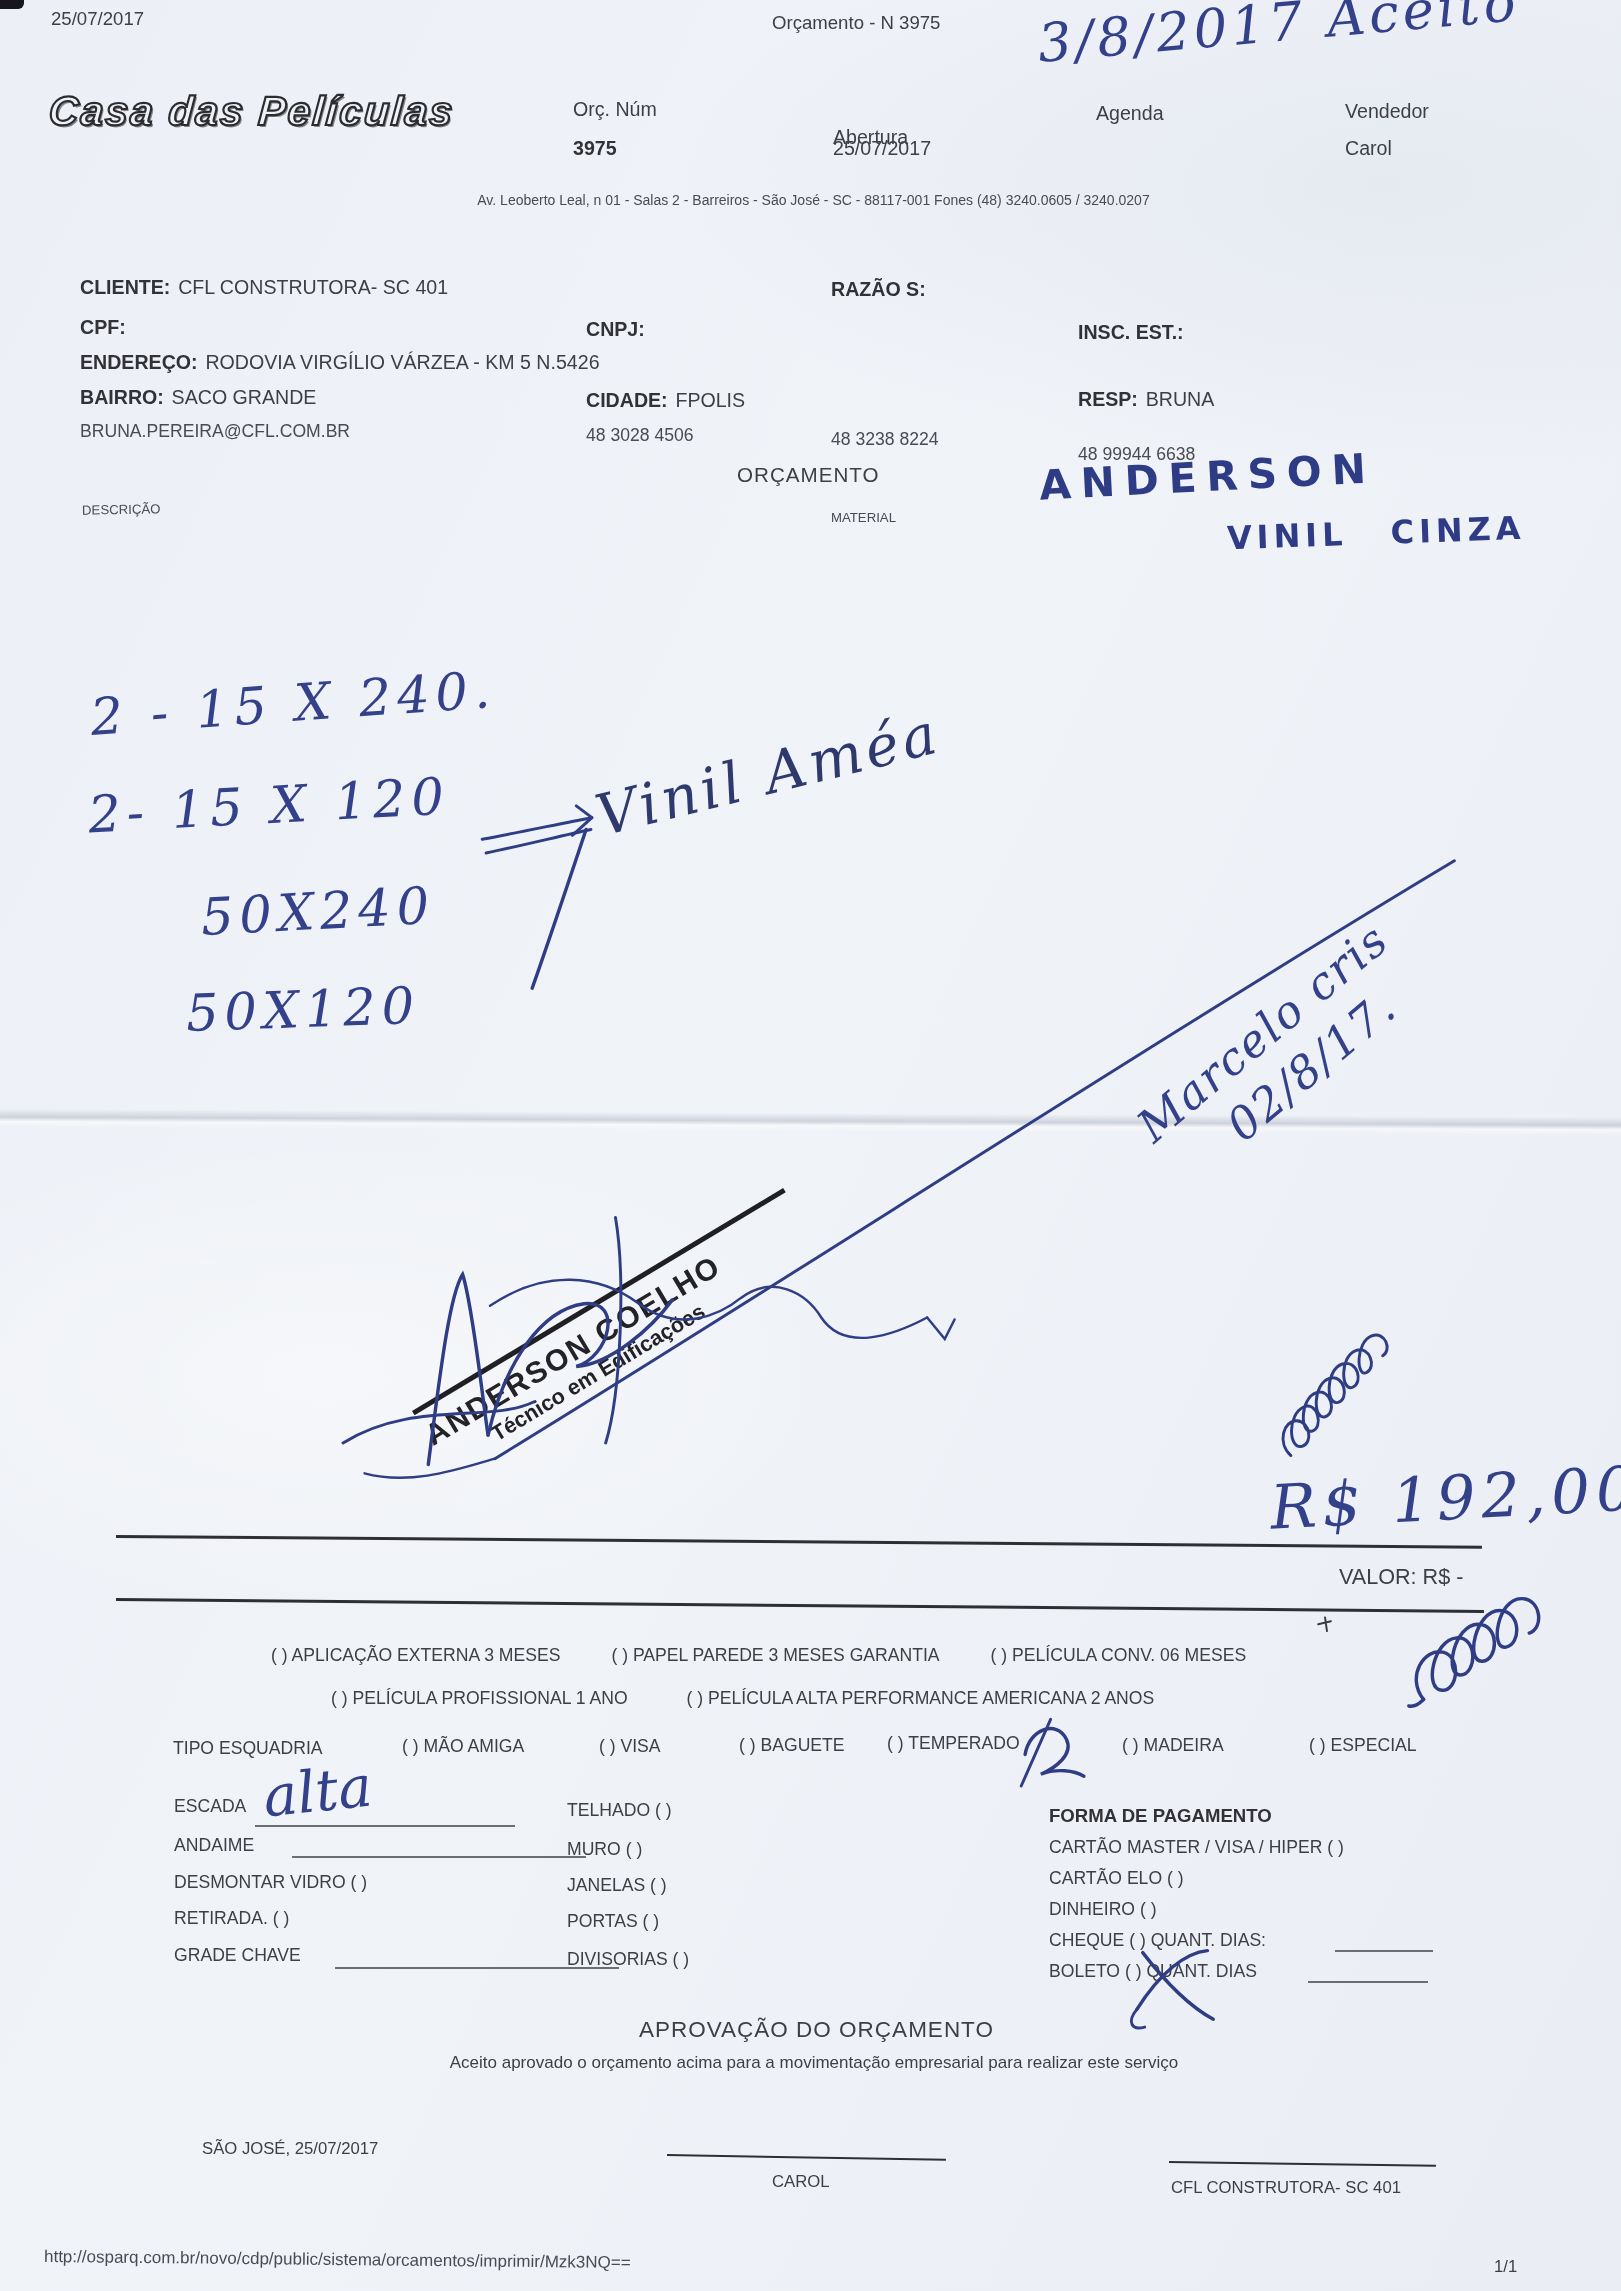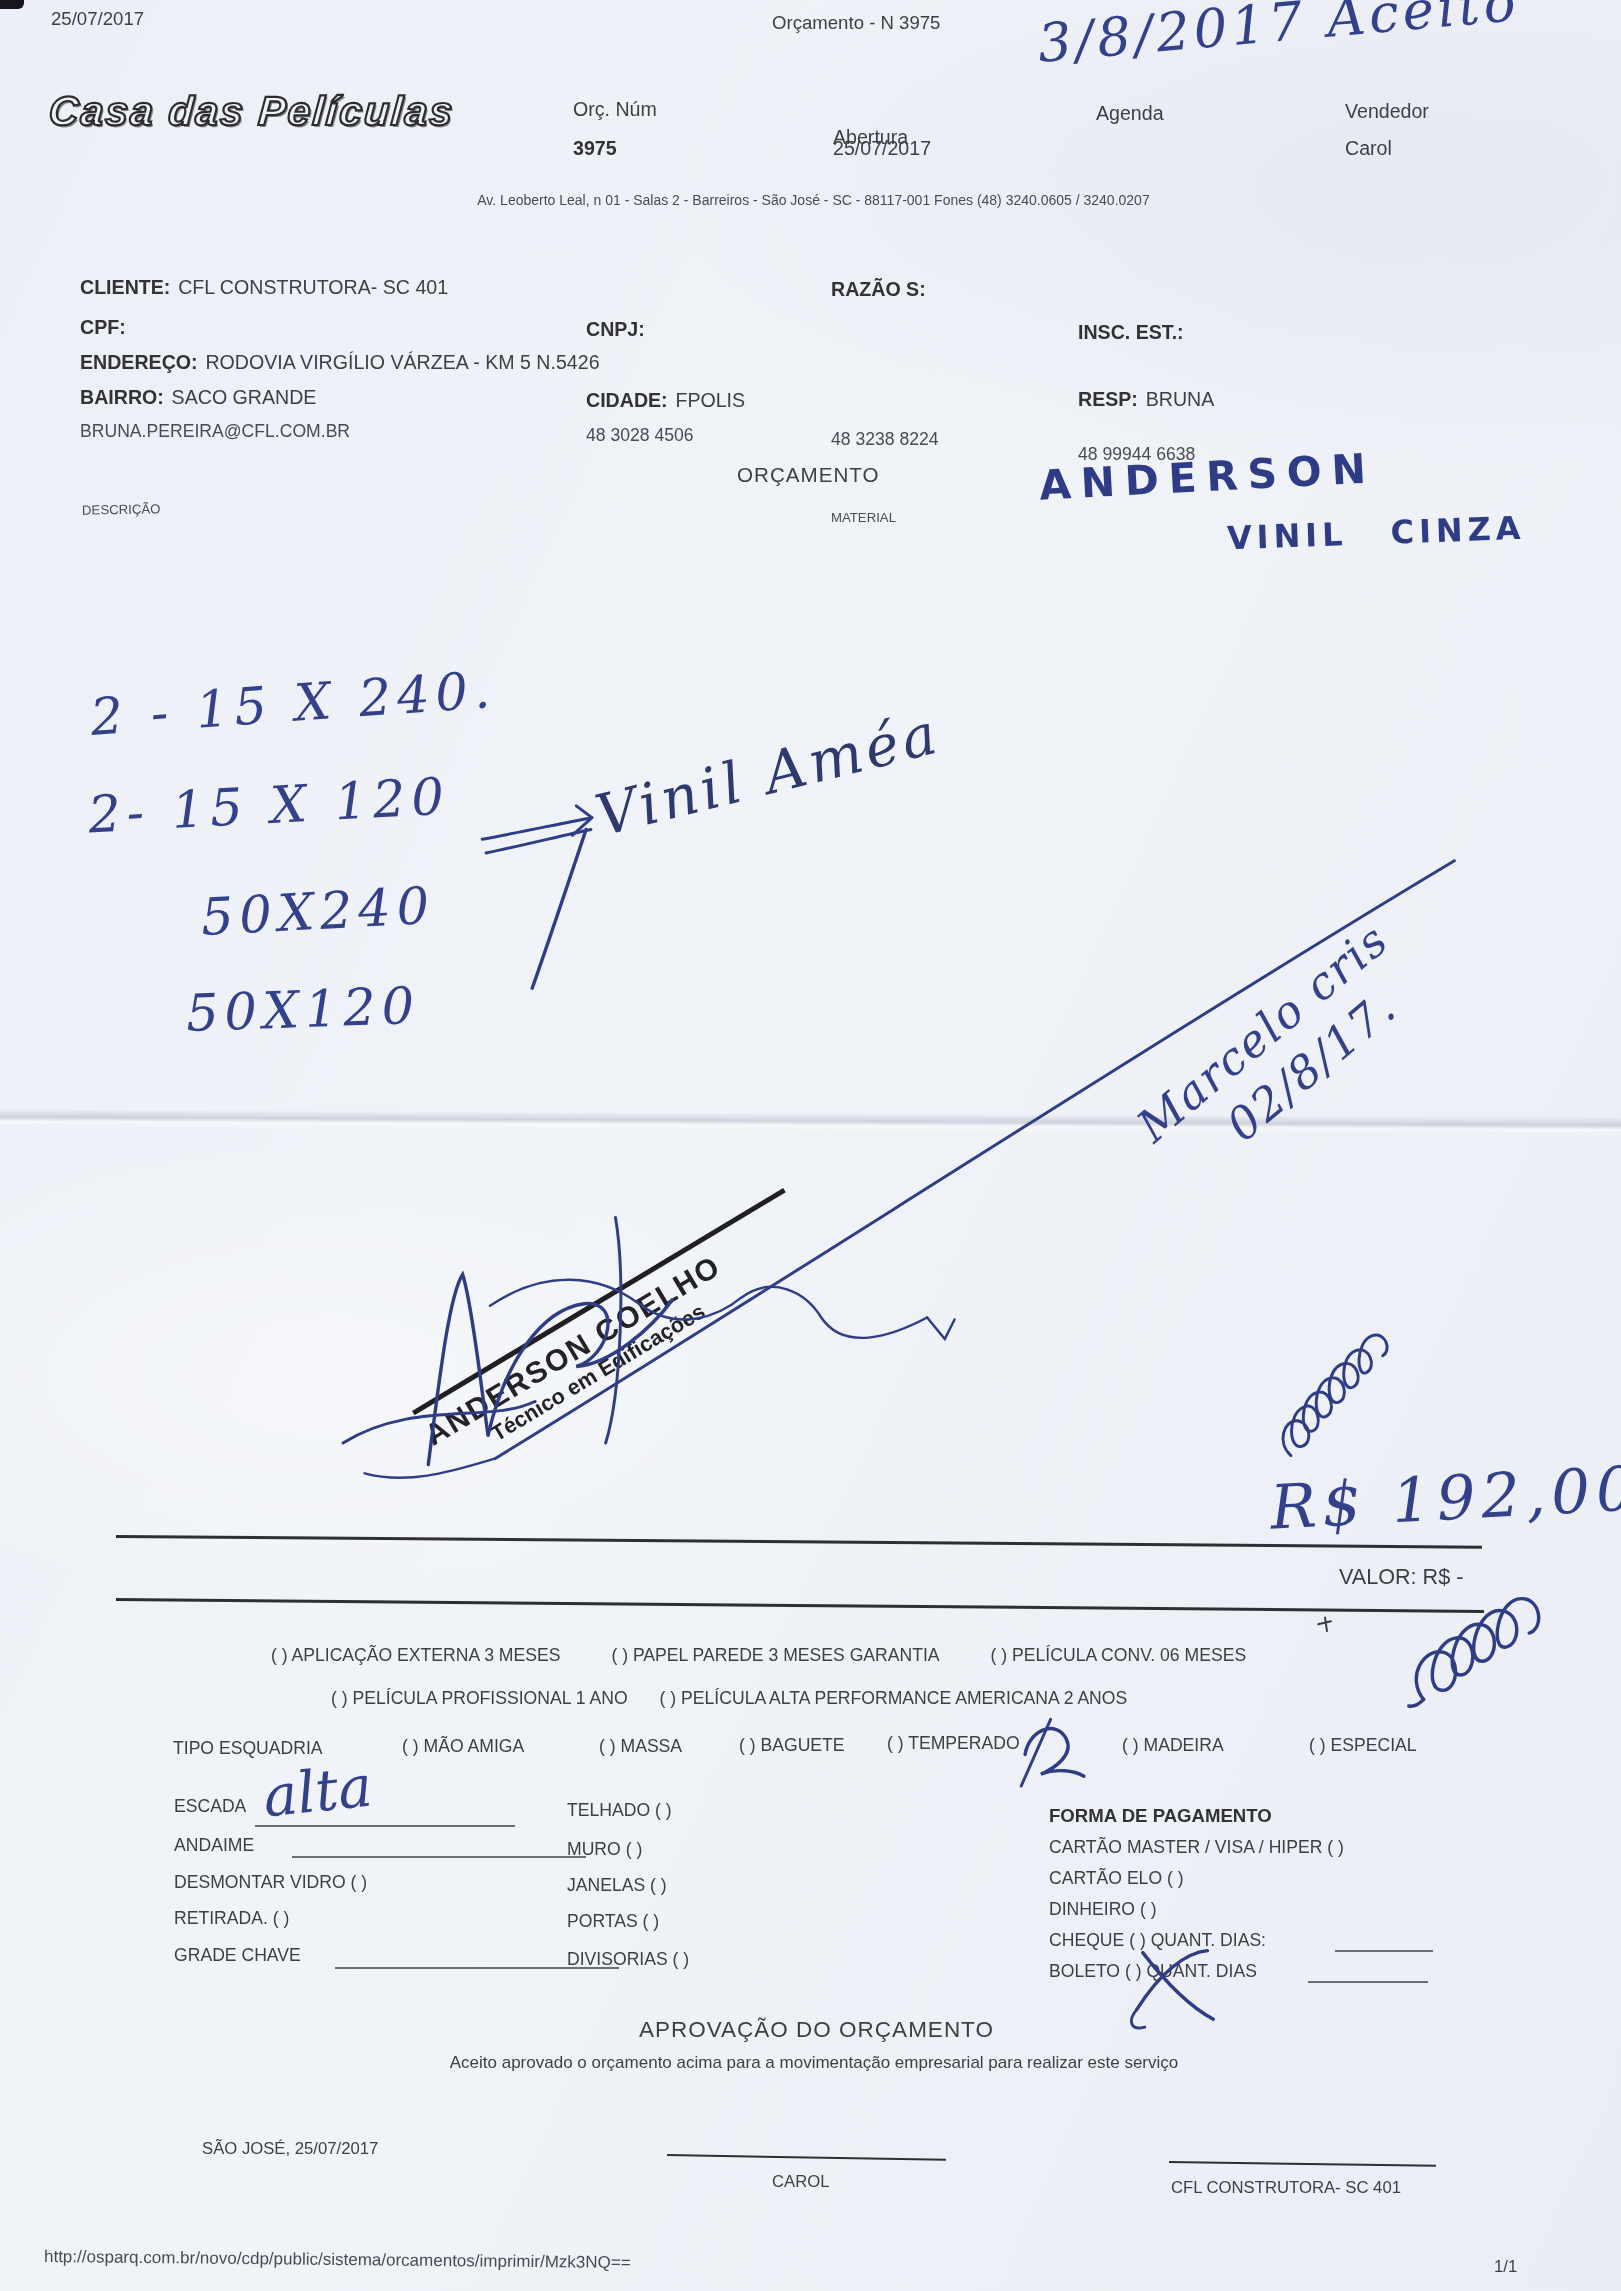--- a/index.html
+++ b/index.html
@@ -103,28 +103,28 @@
 
   <div class="rule" style="left:116px;top:1535px;width:1366px;transform:rotate(0.45deg);"></div>
   <span class="abs print" style="left:1339px;top:1564px;font-size:21.6px;">VALOR: R$ -</span>
   <div class="rule" style="left:116px;top:1598px;width:1368px;transform:rotate(0.5deg);"></div>
 
   <div class="abs print" style="left:271px;top:1645px;font-size:17.6px;display:flex;gap:51px;">
     <span>(   ) APLICAÇÃO EXTERNA 3 MESES</span>
     <span>(   ) PAPEL PAREDE 3 MESES GARANTIA</span>
     <span>(   ) PELÍCULA CONV. 06 MESES</span>
   </div>
-  <div class="abs print" style="left:331px;top:1688px;font-size:17.6px;display:flex;gap:32px;">
+  <div class="abs print" style="left:331px;top:1688px;font-size:17.6px;display:flex;gap:59px;">
     <span>(   ) PELÍCULA PROFISSIONAL 1 ANO</span>
     <span>(   ) PELÍCULA ALTA PERFORMANCE AMERICANA 2 ANOS</span>
   </div>
 
   <span class="abs print" style="left:173px;top:1738px;font-size:17.6px;">TIPO ESQUADRIA</span>
   <span class="abs print" style="left:402px;top:1736px;font-size:17.6px;">(   )  MÃO AMIGA</span>
-  <span class="abs print" style="left:599px;top:1736px;font-size:17.6px;">(   )  MASSA</span>
+  <span class="abs print" style="left:599px;top:1736px;font-size:17.6px;">(   )  VISA</span>
   <span class="abs print" style="left:739px;top:1735px;font-size:17.6px;">(   )  BAGUETE</span>
   <span class="abs print" style="left:887px;top:1733px;font-size:17.6px;">(   ) TEMPERADO</span>
   <span class="abs print" style="left:1122px;top:1735px;font-size:17.6px;">(   )  MADEIRA</span>
   <span class="abs print" style="left:1309px;top:1735px;font-size:17.6px;">(   )  ESPECIAL</span>
 
   <span class="abs print" style="left:174px;top:1796px;font-size:17.6px;">ESCADA</span>
   <div class="uline" style="left:255px;top:1825px;width:260px;"></div>
   <span class="abs hw" style="left:263px;top:1758px;font-size:57px;transform:rotate(-6deg);">alta</span>
   <span class="abs print" style="left:174px;top:1835px;font-size:17.6px;">ANDAIME</span>
   <div class="uline" style="left:292px;top:1856px;width:294px;"></div>

